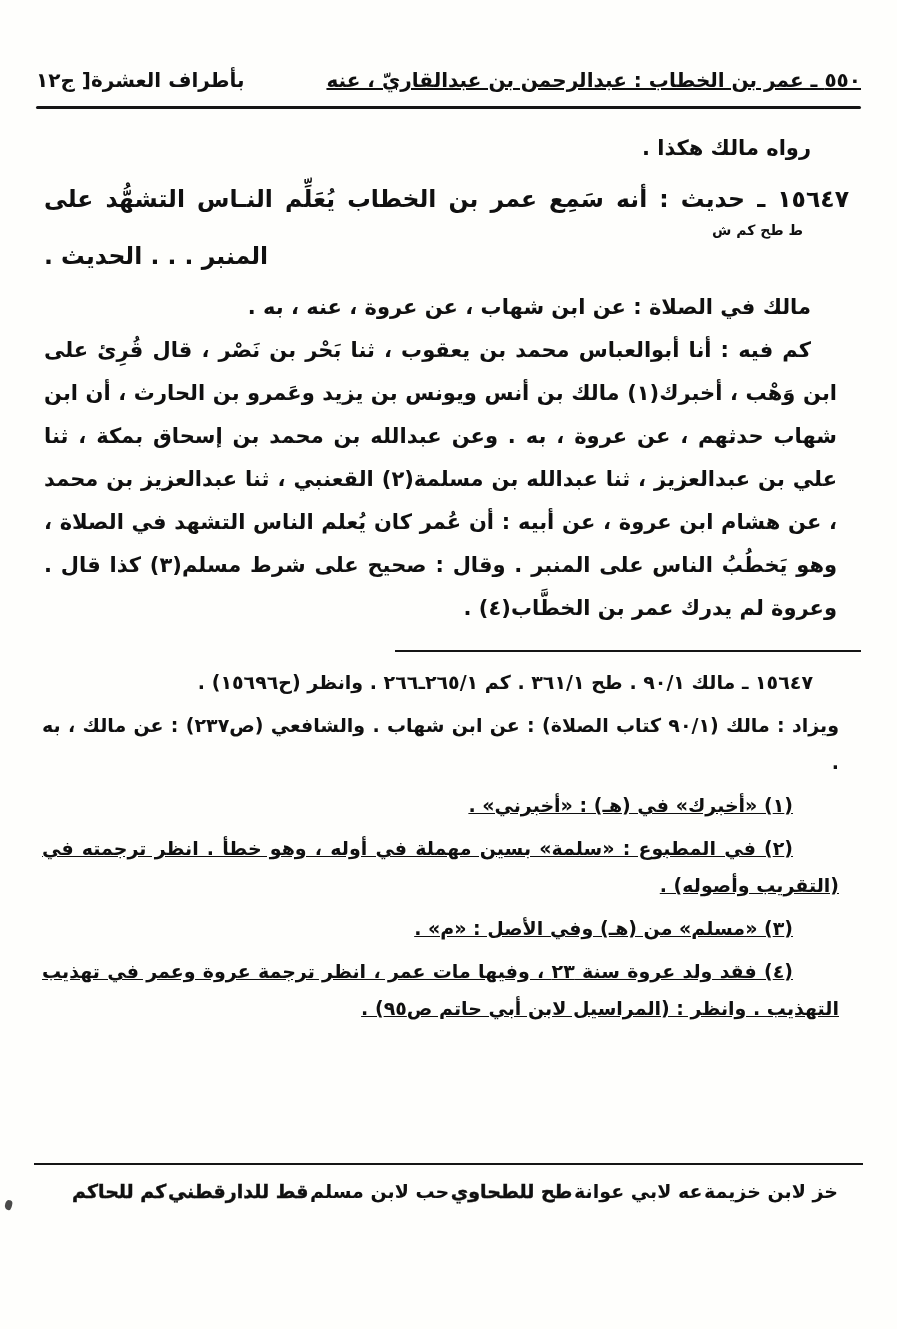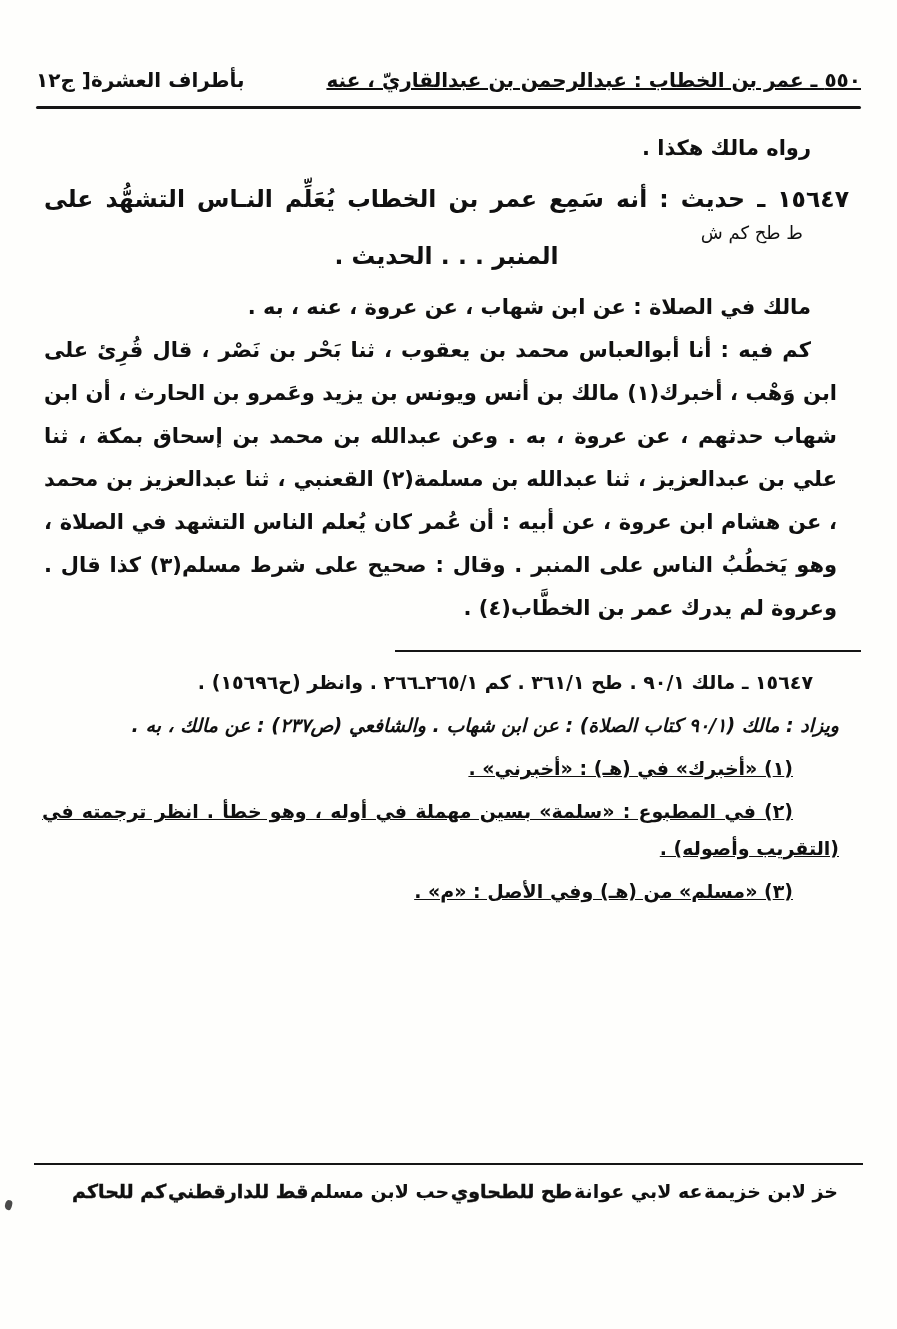--- a/index.html
+++ b/index.html
@@ -31,35 +31,35 @@
   .indent{text-indent:26px;}
   .intro{margin-top:18px;}
   .hadith{position:relative;margin-top:8px;}
   .hadith .h-line1{
     font-size:23.5px;font-weight:700;line-height:42px;
     text-align:justify;text-align-last:justify;
     margin:0 10px 0 6px;
   }
   .hadith .sigla{
     position:absolute;top:44px;right:56px;
-    font-size:18px;font-weight:400;letter-spacing:1px;
+    font-size:14px;font-weight:700;letter-spacing:1px;
   }
   .hadith .h-line2{
     font-size:23.5px;font-weight:700;line-height:40px;
-    margin:16px 10px 0 6px;text-align:center;
+    margin:16px 10px 0 6px;text-align:left;
   }
   .malik{margin-top:10px;}
   .fn-sep{margin:20px 0 0 auto;width:466px;height:2px;background:#151515;}
   .footnotes{margin-top:12px;}
   .fn{
     font-size:19px;font-weight:700;line-height:37px;
     text-align:justify;margin:12px 22px 0 6px;
   }
   .fn-ref1{text-indent:26px;margin-top:2px;}
-  .fn-ref2{margin-top:6px;font-style:italic;}
+  .fn-ref2{margin-top:6px;}
   .fn-note{text-indent:46px;margin-top:6px;text-decoration:underline;}
   .bottom-rule{position:absolute;top:1163px;left:34px;right:34px;height:2px;background:#151515;}
   .legend{
     position:absolute;top:1180px;right:59px;left:72px;
     display:flex;justify-content:space-between;align-items:baseline;
     font-size:19px;font-weight:700;white-space:nowrap;
   }
   .legend .heavy{-webkit-text-stroke:0.4px #101010;}
   .pagenum{
     position:absolute;top:1238px;left:0;right:0;
@@ -94,20 +94,21 @@
     </div>
 
     <div class="fn-sep"></div>
 
     <div class="footnotes">
       <p class="fn fn-ref1">١٥٦٤٧ ـ مالك ٩٠/١ . طح ٣٦١/١ . كم ٢٦٥/١ـ٢٦٦ . وانظر (ح١٥٦٩٦) .</p>
       <p class="fn fn-ref2">ويزاد : مالك (٩٠/١ كتاب الصلاة) : عن ابن شهاب . والشافعي (ص٢٣٧) : عن مالك ، به .</p>
       <p class="fn fn-note">(١) «أخبرك» في (هـ) : «أخبرني» .</p>
       <p class="fn fn-note">(٢) في المطبوع : «سلمة» بسين مهملة في أوله ، وهو خطأ . انظر ترجمته في (التقريب وأصوله) .</p>
       <p class="fn fn-note">(٣) «مسلم» من (هـ) وفي الأصل : «م» .</p>
+      <p class="fn fn-note">(٤) فقد ولد عروة سنة ٢٣ ، وفيها مات عمر ، انظر ترجمة عروة وعمر في تهذيب التهذيب . وانظر : (المراسيل لابن أبي حاتم ص٩٥) .</p>
     </div>
   </div>
 
   <div class="bottom-rule"></div>
 
   <div class="legend">
     <span>خز لابن خزيمة</span>
     <span>عه لابي عوانة</span>
     <span class="heavy">طح للطحاوي</span>
     <span>حب لابن مسلم</span>

